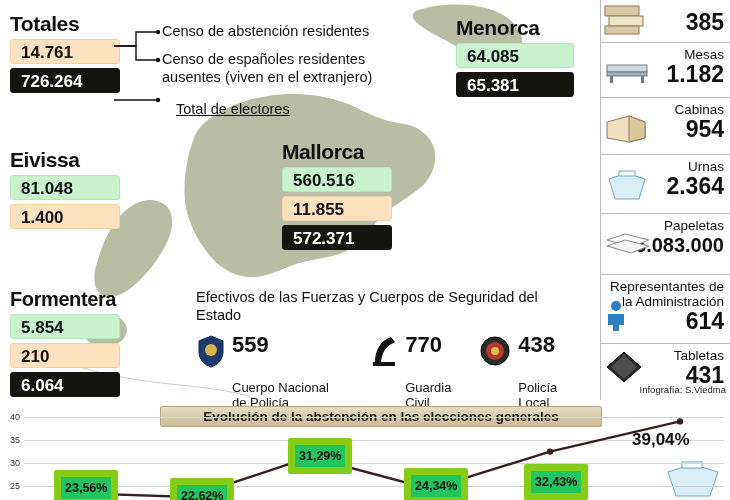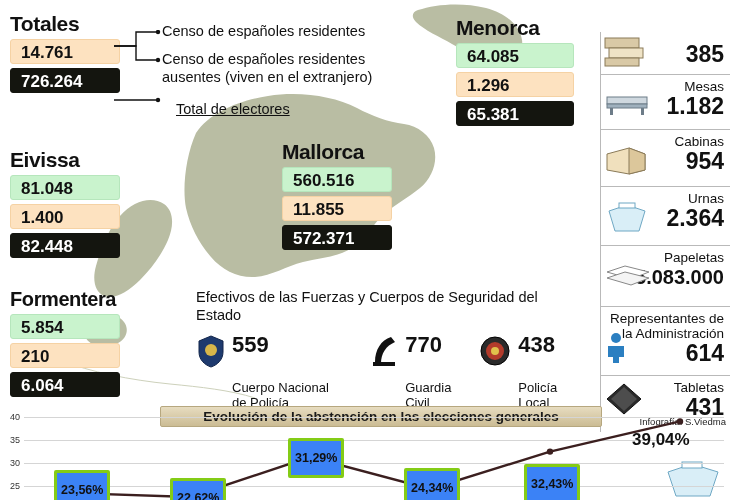--- a/index.html
+++ b/index.html
@@ -36,21 +36,20 @@
   .pill.dark{background:#14150f;color:#ffffff;border:1px solid #14150f;}
 
   
   .callout{position:absolute;font-size:14.5px;color:#111;line-height:18px;}
 
   
   .rightcol{
     position:absolute;left:600px;top:0;width:130px;height:400px;
     border-left:1px solid #b9b9b9;
     box-sizing:border-box;
-    margin-top:32px;
   }
   .ritem{position:relative;text-align:right;padding-right:6px;}
   .rlabel{font-size:13.5px;color:#111;line-height:15px;}
   .rnum{font-size:23px;font-weight:bold;line-height:25px;color:#111;}
   .rnum.small{font-size:20px;}
   .rsep{height:1px;background:#b9b9b9;margin:4px 0 4px 0;}
   .ricon{position:absolute;left:2px;top:0;}
 
   
   .forces{position:absolute;left:196px;top:288px;width:370px;}
@@ -69,22 +68,22 @@
     border:1px solid #b6a77f;
     text-align:center;font-size:13.5px;font-weight:bold;color:#1a1a1a;
     line-height:19px;border-radius:2px;
   }
   .chart .axislabel{
     position:absolute;left:6px;font-size:9px;color:#333;text-align:right;width:14px;
   }
   .grid{position:absolute;left:24px;width:700px;height:1px;background:#d5d5d5;}
   .chart svg{position:absolute;left:0;top:0;}
   .dlabel{
-    position:absolute;background:#3b82f6;border:3px solid #84cc16;
-    font-size:12.5px;font-weight:bold;padding:10px 4px;border-radius:2px;color:#111;
+    position:absolute;background:#22c55e;border:7px solid #84cc16;
+    font-size:12.5px;font-weight:bold;padding:4px 4px;border-radius:2px;color:#111;
     white-space:nowrap;
   }
   .dlabel.big{font-size:17px;border:none;background:transparent;padding:0;}
   .credit{position:absolute;right:4px;top:384px;font-size:9.5px;color:#222;}
 </style>
 </head>
 <body>
 
 <div class="root">
 
@@ -120,43 +119,41 @@
   </div>
 
   <svg style="position:absolute;left:112px;top:30px;" width="60" height="90">
     <path d="M2,16 L24,16 L24,2 L44,2" fill="none" stroke="#111" stroke-width="1.4"></path>
     <circle cx="46" cy="2" r="2.2" fill="#111"></circle>
     <path d="M2,16 L24,16 L24,30 L44,30" fill="none" stroke="#111" stroke-width="1.4"></path>
     <circle cx="46" cy="30" r="2.2" fill="#111"></circle>
     <path d="M2,70 L30,70 L44,70" fill="none" stroke="#111" stroke-width="1.4"></path>
     <circle cx="46" cy="70" r="2.2" fill="#111"></circle>
   </svg>
-  <div class="callout" style="left:162px;top:22px;width:220px;">Censo de españoles residentes</div>
+  <div class="callout" style="left:162px;top:22px;width:220px;">Censo de abstención residentes</div>
   <div class="callout" style="left:162px;top:50px;width:230px;">Censo de españoles residentes ausentes (viven en el extranjero)</div>
   <div class="callout" style="left:176px;top:100px;width:200px;text-decoration:underline;">Total de electores</div>
 
   <div class="block" style="left:456px;top:16px;width:118px;">
     <h2>Menorca</h2>
     <div class="pill green">64.085</div>
-    <div class="pill orange">1.296</div>
     <div class="pill dark">65.381</div>
   </div>
 
   <div class="block" style="left:282px;top:140px;width:110px;">
     <h2>Mallorca</h2>
     <div class="pill green">560.516</div>
     <div class="pill orange">11.855</div>
     <div class="pill dark">572.371</div>
   </div>
 
   <div class="block" style="left:10px;top:148px;width:110px;">
     <h2>Eivissa</h2>
     <div class="pill green">81.048</div>
     <div class="pill orange">1.400</div>
-    <div class="pill dark">82.448</div>
   </div>
 
   <div class="block small" style="left:10px;top:288px;width:110px;">
     <h2>Formentera</h2>
     <div class="pill green">5.854</div>
     <div class="pill orange">210</div>
     <div class="pill dark">6.064</div>
   </div>
 
   <div class="rightcol">

